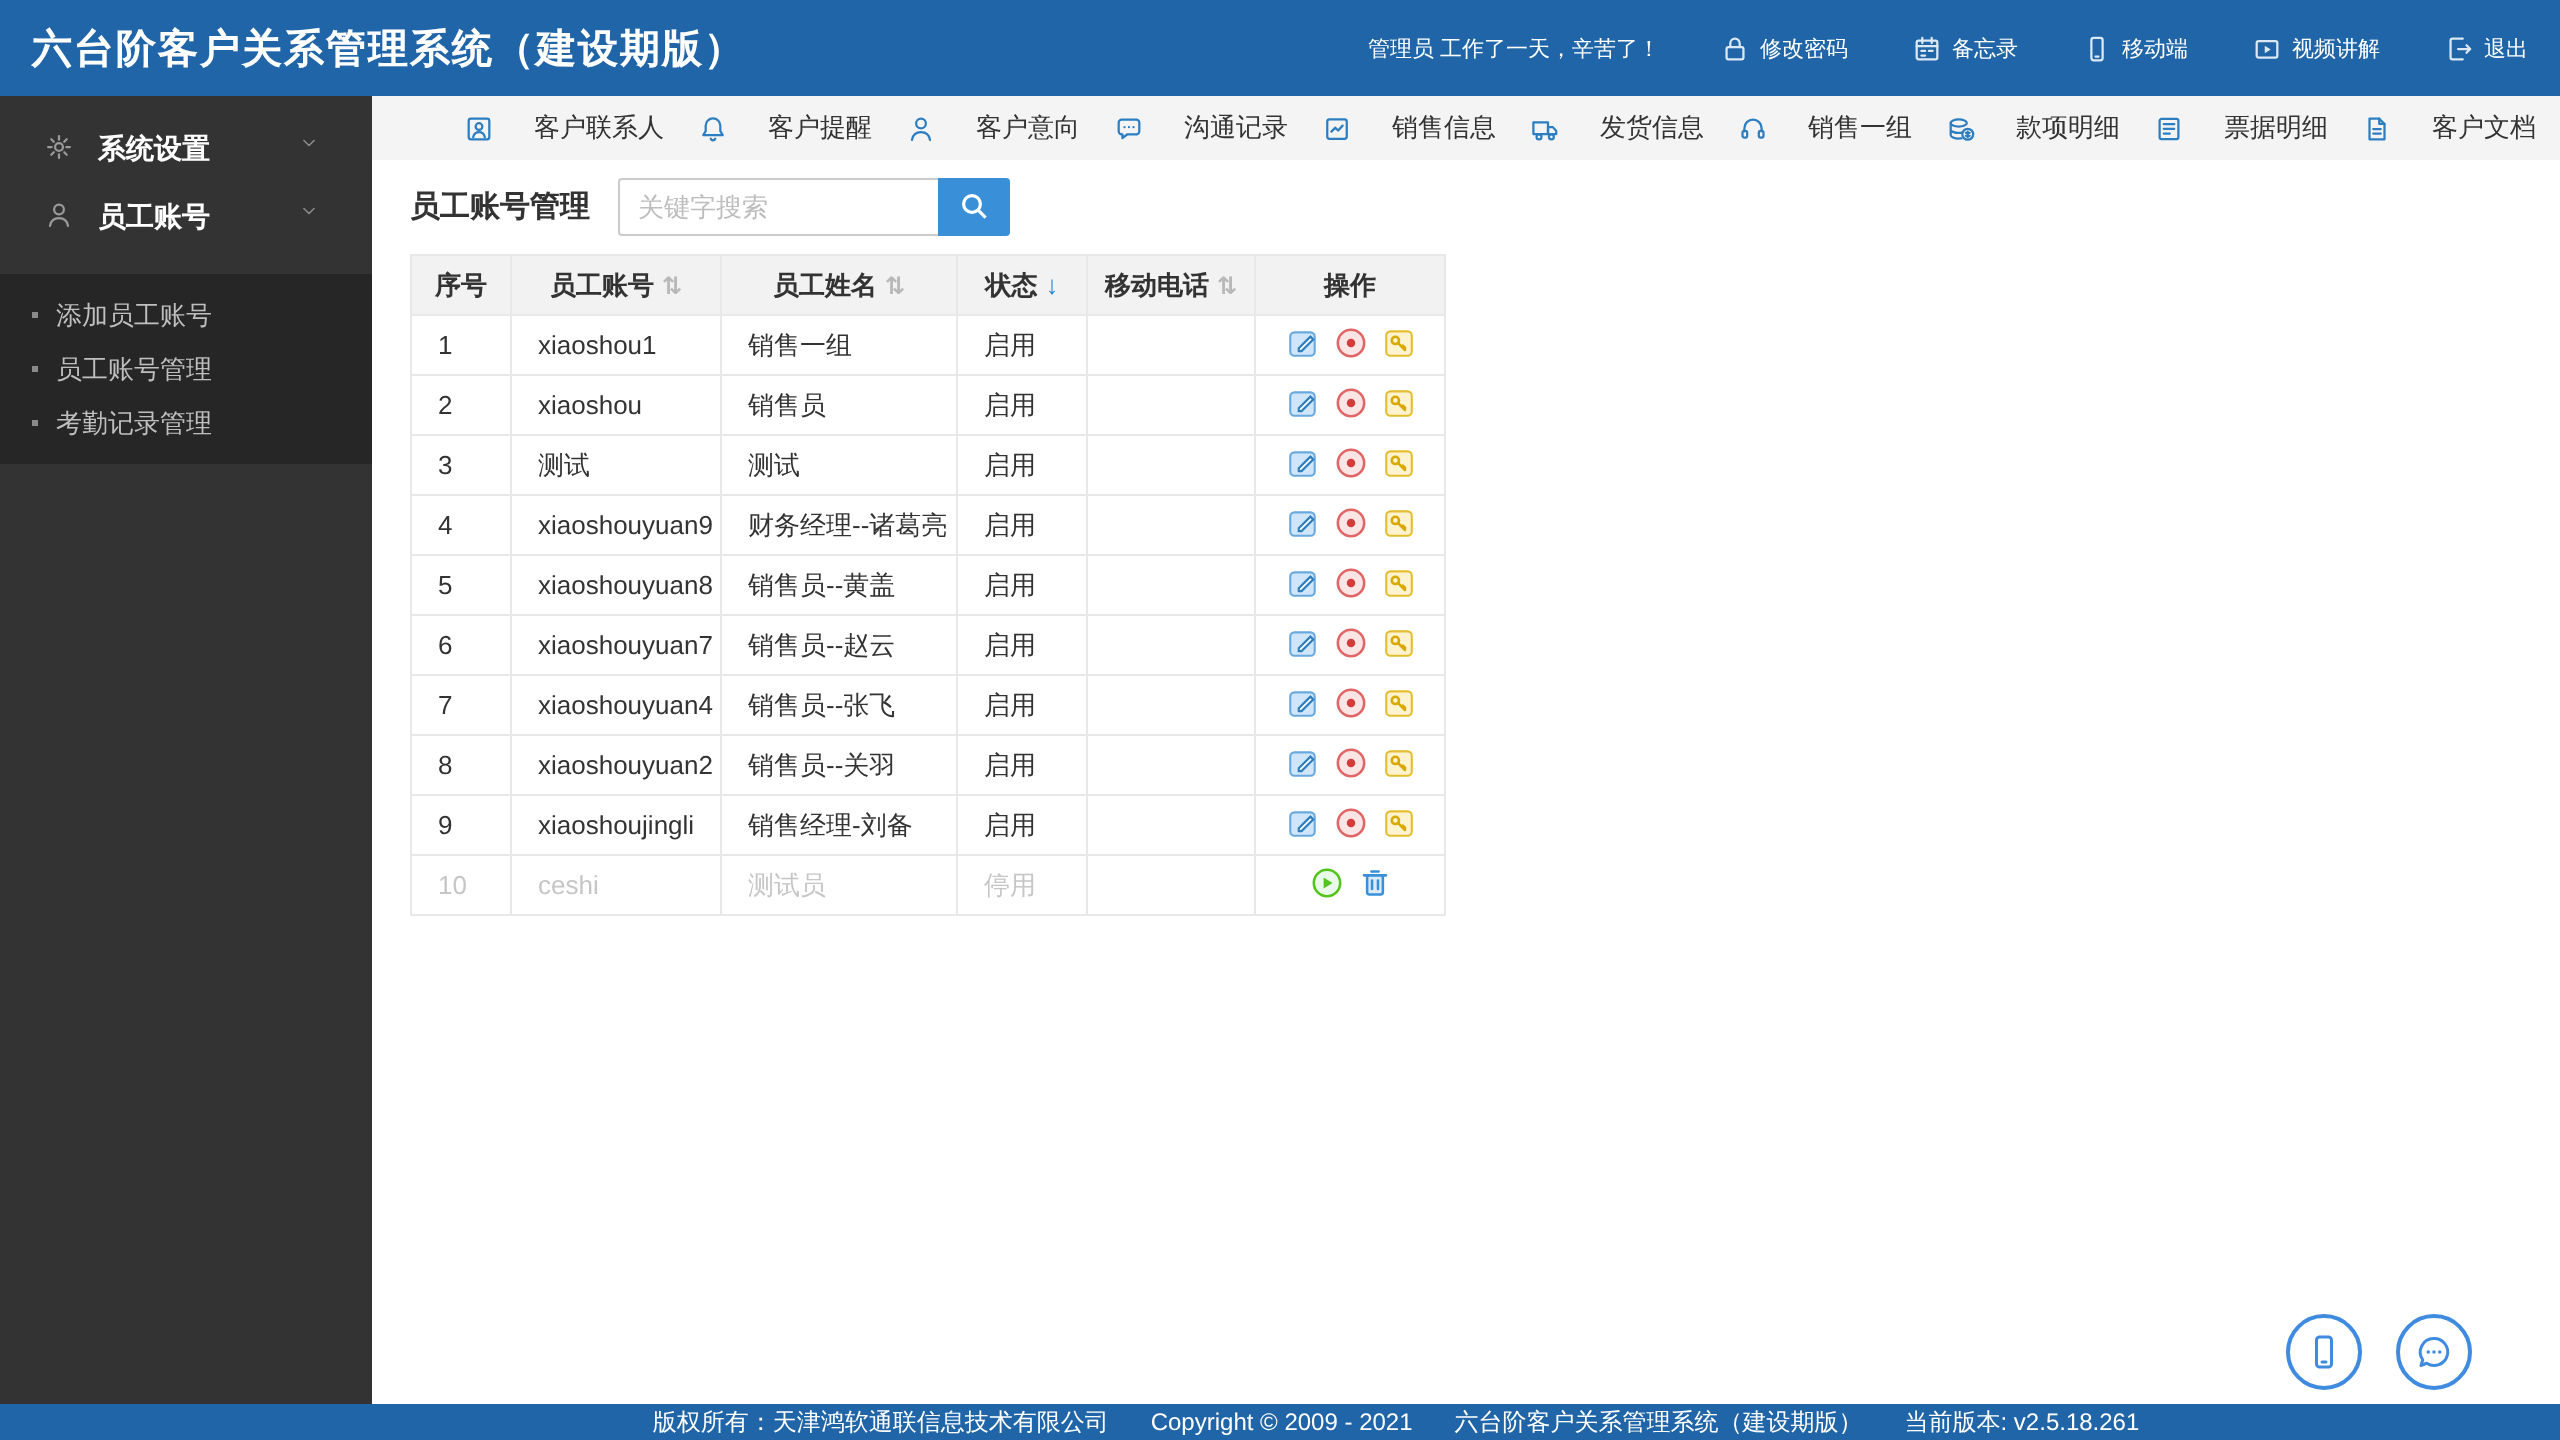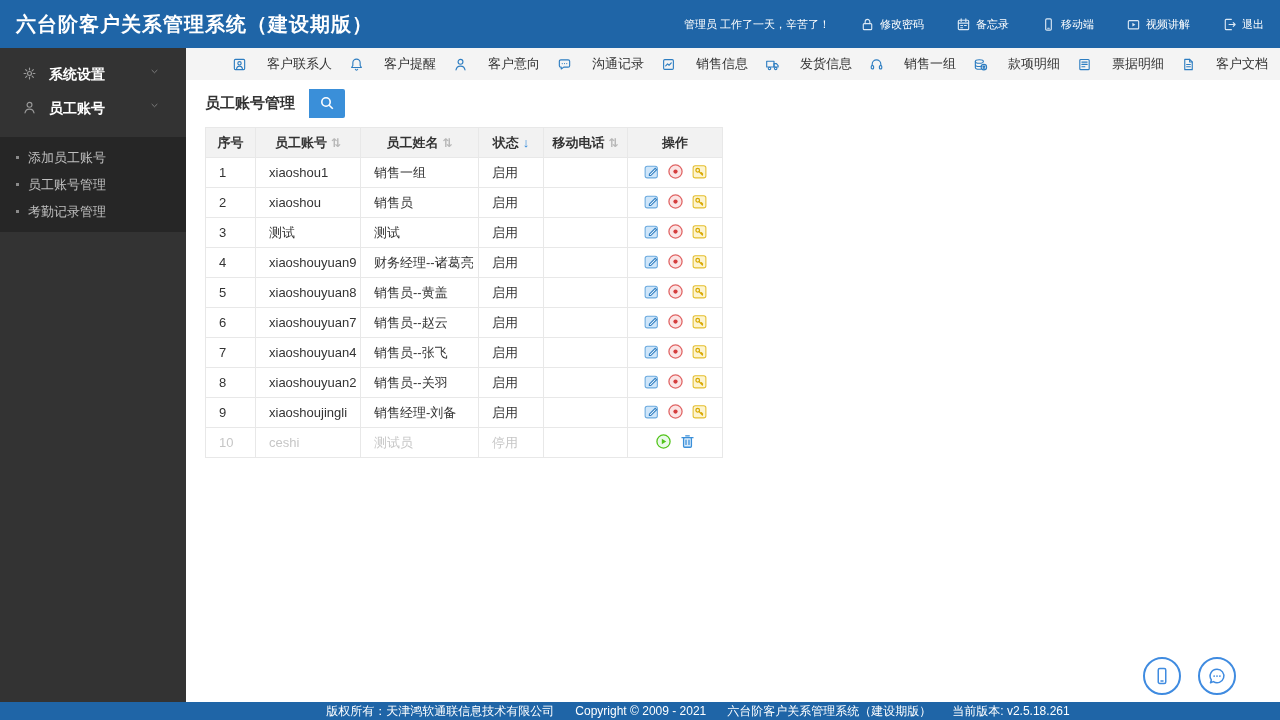--- a/index.html
+++ b/index.html
@@ -299,20 +299,21 @@
         </svg>
       </span>
       <span>客户文档</span>
     </div>
   </div>
 
 <div class="main">
   <div class="content-head">
     <span class="page-title">员工账号管理</span>
     <span class="search-wrap">
+      <input class="search-input" type="text" placeholder="关键字搜索" style="">
       <button class="search-btn">
         <span class="icon">
           <svg width="16" height="16" viewBox="0 0 16 16" fill="none" stroke="#fff" stroke-width="1.6">
             <circle cx="7" cy="7" r="4.2"></circle>
               <path d="M10.2 10.2l3.6 3.6"></path>
           </svg>
         </span>
       </button>
     </span>
   </div>

